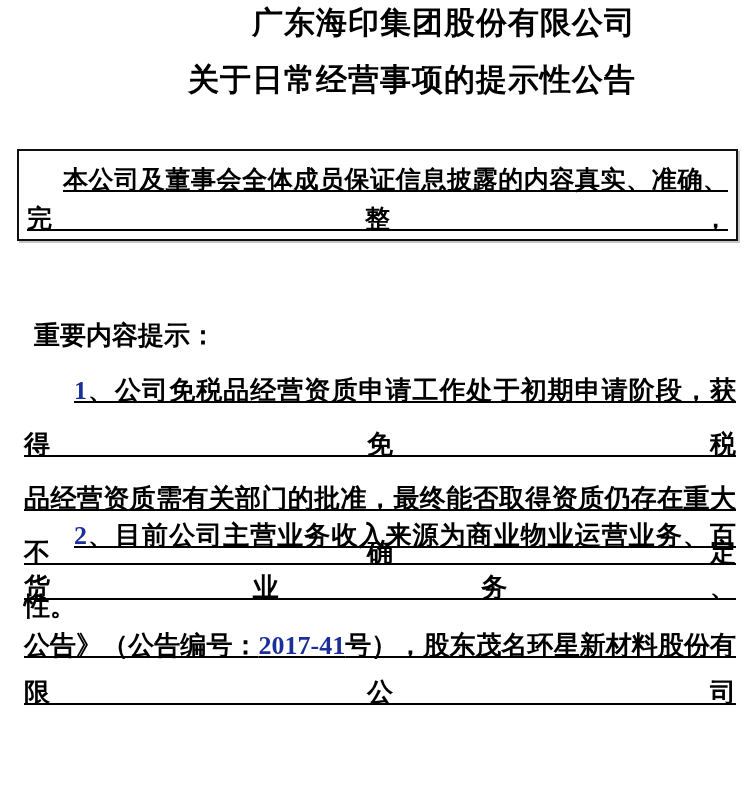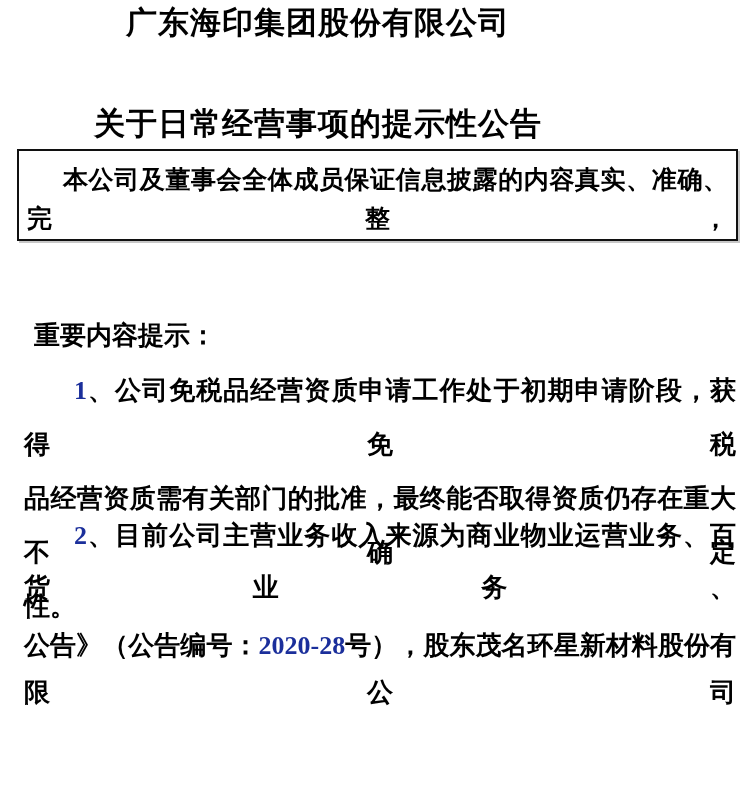--- a/index.html
+++ b/index.html
@@ -15,29 +15,29 @@
     overflow: hidden;
     color: #000;
     font-family: "Liberation Serif", serif;
     font-weight: 700;
   }
   .title {
     position: absolute;
     left: 0;
     width: 636px;
     margin: 0;
-    text-align: center;
+    text-align: right;
     font-family: "Liberation Sans", sans-serif;
     font-size: 31px;
     font-weight: 700;
     letter-spacing: 1px;
     white-space: nowrap;
   }
   .title-1 { top: 2px;  line-height: 42px; }
-  .title-2 { top: 59px; line-height: 42px; margin-top: 44px; }
+  .title-2 { top: 59px; line-height: 42px; }
 
   .disclaimer-box {
     position: absolute;
     top: 149px;
     left: 17px;
     width: 701px;
     height: 79px;
     border: 2px solid #101010;
     box-shadow: 2px 2px 0 rgba(130,130,130,0.45);
     padding: 9px 8px 0 8px;
@@ -64,21 +64,21 @@
     position: absolute;
     left: 24px;
     width: 712px;
   }
   .para .line {
     font-size: 26px;
     text-align: justify;
     text-justify: inter-character;
   }
   .para .line.first { text-indent: 50px; }
-  .line.fill { text-align-last: justify; }
+  .line.fill { text-align-last: justify; text-decoration: underline; }
 
   .para-1 { top: 364px; }
   .para-1 .line { line-height: 54px; }
   .para-2 { top: 510px; }
   .para-2 .line { line-height: 52px; }
   .para-3 { top: 622px; }
   .para-3 .line { line-height: 47px; }
 
   .num {
     color: var(--num-color, #1b2f9b);
@@ -104,16 +104,16 @@
       <div class="line first fill"><span class="num">1</span>、公司免税品经营资质申请工作处于初期申请阶段，获得免税</div>
       <div class="line fill">品经营资质需有关部门的批准，最终能否取得资质仍存在重大不确定</div>
       <div class="line">性。</div>
     </div>
 
   <div class="para para-2">
       <div class="line first fill"><span class="num">2</span>、目前公司主营业务收入来源为商业物业运营业务、百货业务、</div>
     </div>
 
   <div class="para para-3">
-      <div class="line fill">公告》（公告编号：<span class="num">2020-28</span>号），股东茂名环星新材料股份有限公司</div>
+      <div class="line fill">公告》（公告编号：<span class="num">2017-41</span>号），股东茂名环星新材料股份有限公司</div>
     </div>
 
 </div>
 
 </body></html>

